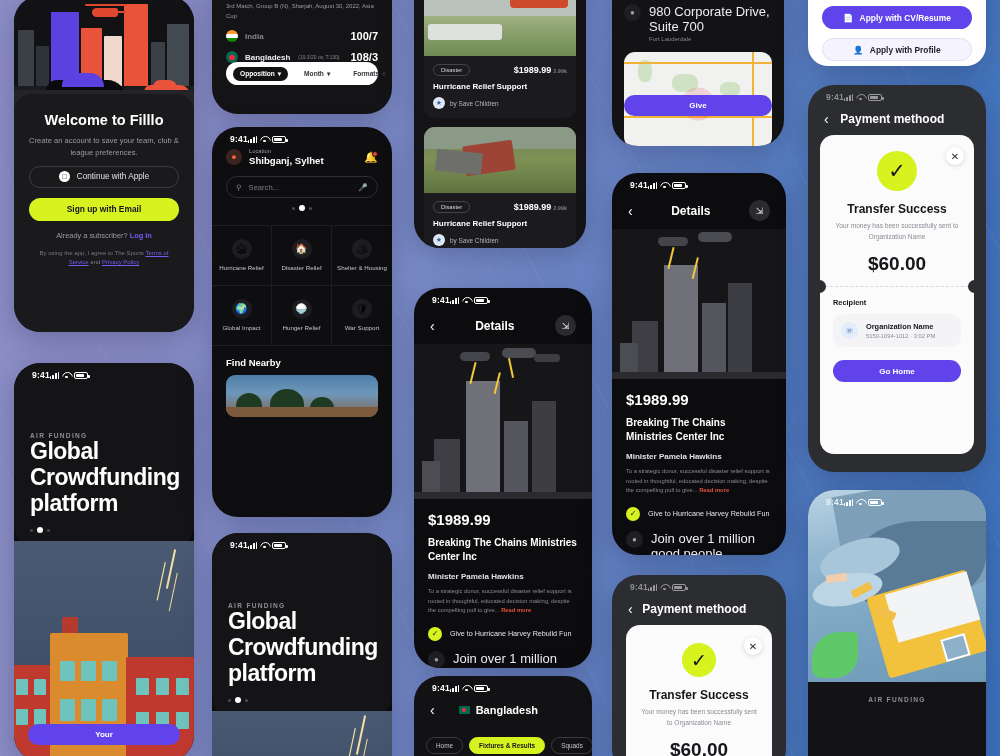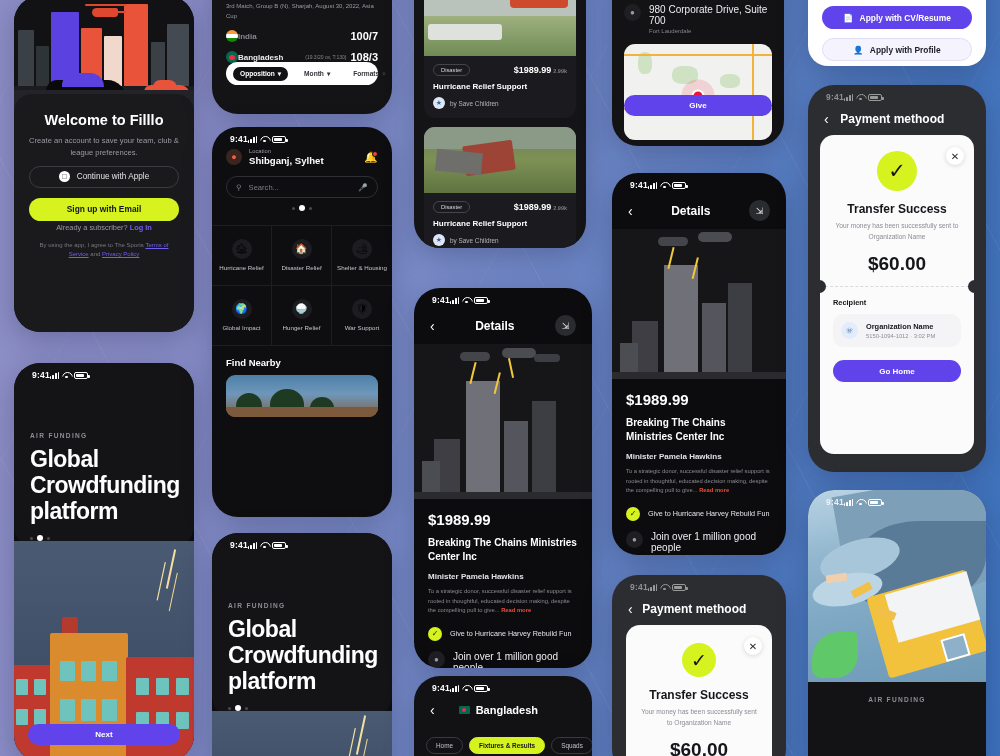--- a/index.html
+++ b/index.html
@@ -66,46 +66,46 @@
   .heli::after{content:"";position:absolute;right:-8px;top:3px;width:10px;height:1.6px;background:#e0472f;}
   .sheet { position:absolute; left:0;right:0;bottom:0;top:98px;background:#1a1a1d;border-radius:18px 18px 26px 26px;
     padding:14px 15px 10px; text-align:center; }
   .w-title{font-size:14.5px;font-weight:700;color:#fff;margin-top:4px;}
   .w-sub{font-size:7.6px;color:#9a9aa2;line-height:1.55;margin-top:7px;}
   .oauth{display:flex;align-items:center;justify-content:center;gap:7px;border:1px solid #3a3a40;border-radius:20px;
     height:22px;margin-top:7px;font-size:8.2px;color:#e2e2e6;}
   .oi{width:11px;height:11px;border-radius:50%;display:flex;align-items:center;justify-content:center;font-size:7px;font-weight:700;}
   .btn-lime{background:#d6f21f;color:#15161a;border-radius:20px;height:23px;display:flex;align-items:center;
     justify-content:center;font-size:8.4px;font-weight:600;margin-top:10px;}
-  .w-alt{font-size:7.4px;color:#9a9aa2;margin-top:2px;}
+  .w-alt{font-size:7.4px;color:#9a9aa2;margin-top:10px;}
   .w-alt b{color:#6f5ef0;}
   .w-tos{font-size:6px;color:#76767e;margin-top:9px;line-height:1.6;}
   .w-tos u{color:#6f5ef0;}
 
   
   #p2 { left:14px; top:363px; width:180px; height:398px; background:#0d0d0f;}
   .onb-card{position:absolute;left:0;right:0;top:0;height:185px;background:#141416;border-radius:26px 26px 22px 22px;
     padding:0 16px;}
   .kicker{font-size:6.6px;letter-spacing:1.3px;color:#8d8d95;font-weight:600;margin-top:52px;}
-  .onb-h{font-size:23px;font-weight:700;color:#fff;line-height:1.12;margin-top:8px;letter-spacing:-.5px;}
+  .onb-h{font-size:23px;font-weight:700;color:#fff;line-height:1.12;margin-top:0;letter-spacing:-.5px;}
   .dots{display:flex;gap:4px;align-items:center;margin-top:11px;}
   .dots i{width:3px;height:3px;border-radius:50%;background:#4a4a52;display:block;}
   .dots i.on{width:6px;height:6px;background:#fff;}
   .storm{position:absolute;left:0;right:0;top:178px;bottom:0;background:linear-gradient(180deg,#4a5a72 0%,#3f5068 55%,#37455c 100%);overflow:hidden;}
   .bldg{position:absolute;bottom:0;border-radius:2px 2px 0 0;}
   .win{position:absolute;background:#6fc3bd;border-radius:1px;}
   .bolt{position:absolute;top:8px;right:22px;width:2px;height:40px;background:#f3e0a0;
     transform:rotate(12deg);box-shadow:-7px 14px 0 -.4px #f3e0a0, 7px 22px 0 -.5px #efd98e;}
   .next-btn{position:absolute;left:14px;right:14px;bottom:16px;height:21px;border-radius:20px;background:#6143ec;
     color:#fff;font-size:8px;font-weight:600;display:flex;align-items:center;justify-content:center;}
 
   
   #p3 { left:212px; top:-50px; width:180px; height:164px; background:#141416;}
   .score-meta{font-size:6px;color:#9a9aa2;line-height:1.6;padding:0 14px;margin-top:52px;}
-  .score-row{display:flex;align-items:center;padding:0 14px;margin-top:9px;}
+  .score-row{display:flex;align-items:center;gap:7px;padding:0 14px;margin-top:9px;}
   .flag{width:12px;height:12px;border-radius:50%;flex:0 0 12px;}
   .flag.in{background:linear-gradient(180deg,#ff9933 33%,#ffffff 33% 66%,#138808 66%);}
   .flag.bd{background:#006a4e;position:relative;}
   .flag.bd::after{content:"";position:absolute;left:3.4px;top:3.4px;width:5.2px;height:5.2px;border-radius:50%;background:#f42a41;}
   .team{font-size:8px;font-weight:700;color:#e9e9ee;flex:1;}
   .team.dim{color:#86868e;font-weight:600;}
   .ovr{font-size:5px;color:#86868e;margin-right:4px;}
   .runs{font-size:11px;font-weight:700;color:#fff;}
   .filter-pill-bar{position:absolute;left:14px;right:14px;top:112px;height:23px;background:#fff;border-radius:14px;
     display:flex;align-items:center;gap:9px;padding:0 7px;}
@@ -167,21 +167,21 @@
   .det-sub{font-size:8px;font-weight:700;color:#e2e2e8;margin-top:9px;}
   .det-p{font-size:5.8px;color:#8b8b93;line-height:1.65;margin-top:6px;}
   .det-p b{color:#e8503d;}
   .row-ic{display:flex;gap:8px;align-items:center;margin-top:11px;}
   .tick{width:14px;height:14px;border-radius:50%;background:#d6f21f;color:#16161a;font-size:8px;display:flex;
     align-items:center;justify-content:center;flex:0 0 14px;}
   .row-tx{font-size:7.2px;color:#e4e4ea;}
   .row-ic2{display:flex;gap:8px;align-items:flex-start;margin-top:10px;}
   .pincirc{width:17px;height:17px;border-radius:50%;background:#1e1e23;display:flex;align-items:center;justify-content:center;
     font-size:8px;color:#9c9ca4;flex:0 0 17px;}
-  .r2a{font-size:10px;color:#ededf2;}
+  .r2a{font-size:13px;color:#ededf2;}
   .r2b{font-size:6px;color:#84848c;margin-top:2px;}
   .mroad{position:absolute;background:#f2b33a;height:1.6px;}
   .mgreen{position:absolute;background:#cfe3c4;border-radius:40%;}
   .mpin{position:absolute;left:50%;top:54%;transform:translate(-50%,-50%);width:13px;height:13px;border-radius:50%;
     background:#e8143c;border:2px solid #fff;box-shadow:0 0 0 10px rgba(232,20,60,.14);}
 
   
   #p8 { left:414px; top:676px; width:178px; height:130px; background:#121214;}
   .bd-title{display:flex;align-items:center;justify-content:center;gap:6px;font-size:11px;font-weight:700;color:#fff;}
   .bdflag{width:11px;height:8px;background:#006a4e;position:relative;border-radius:1px;}
@@ -329,21 +329,21 @@
         <div class="win" style="left:46px;bottom:40px;width:15px;height:22px"></div>
         <div class="win" style="left:67px;bottom:40px;width:15px;height:22px"></div>
         <div class="win" style="left:88px;bottom:40px;width:15px;height:22px"></div>
         <div class="win" style="left:122px;bottom:66px;width:13px;height:17px"></div>
         <div class="win" style="left:142px;bottom:66px;width:13px;height:17px"></div>
         <div class="win" style="left:162px;bottom:66px;width:13px;height:17px"></div>
         <div class="win" style="left:122px;bottom:32px;width:13px;height:17px"></div>
         <div class="win" style="left:142px;bottom:32px;width:13px;height:17px"></div>
         <div class="win" style="left:162px;bottom:32px;width:13px;height:17px"></div>
       </div>
-      <div class="next-btn">Next</div>
+      <div class="next-btn">Your</div>
     </div>
   </div>
 
   <div class="phone" id="p3">
     <div class="screen">
       <div class="score-meta">3rd Match, Group B (N), Sharjah, August 30, 2022, Asia Cup</div>
       <div class="score-row">
         <span class="flag in"></span>
         <span class="team dim">India</span>
         <span class="runs">100/7</span>

